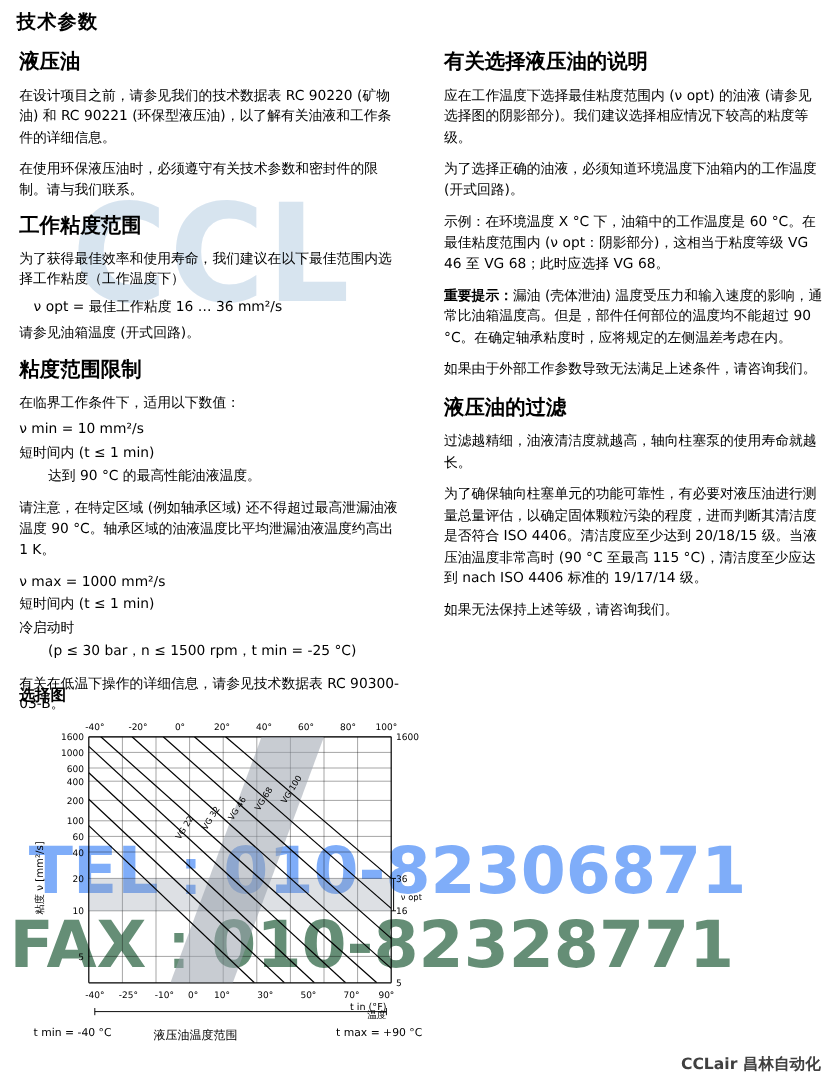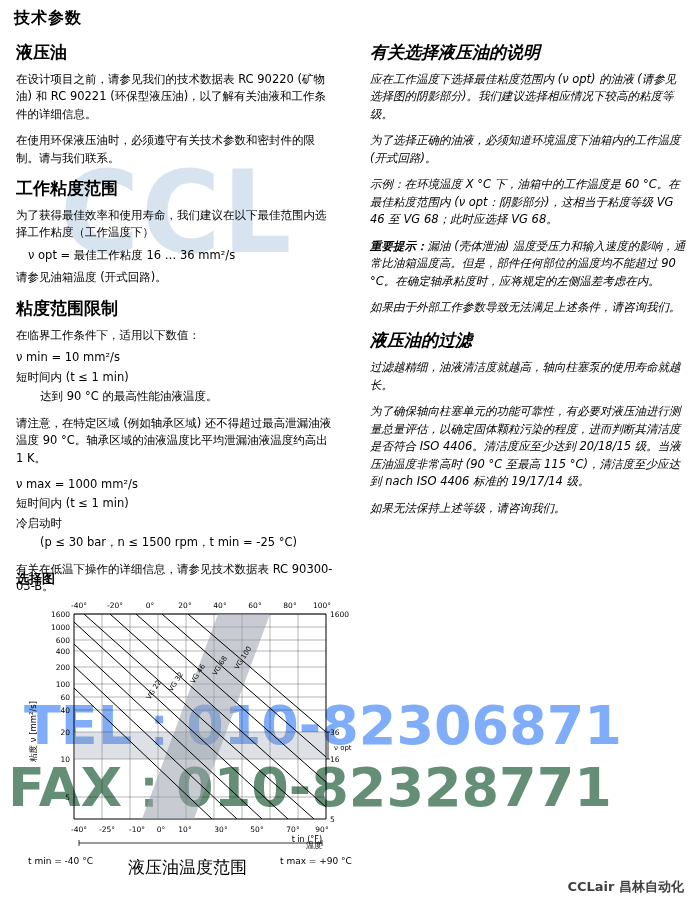--- a/index.html
+++ b/index.html
@@ -43,21 +43,21 @@
 
   
   .title{
     position:absolute;left:14px;top:8px;
     font-size:16px;font-weight:bold;letter-spacing:1px;
   }
 
   
   .col{position:absolute;top:40px;font-size:11.5px;line-height:1.52;}
   .col-left{left:16px;width:318px;}
-  .col-right{left:370px;width:316px;font-style:italic;}
+  .col-right{left:370px;width:316px;}
 
   h3.sec{
     font-size:17px;font-weight:bold;margin:0 0 5px 0;
   }
   h3.sec.sp{margin-top:12px;}
   p{margin:0 0 9px 0;}
   p.tight{margin-bottom:5px;}
   .ind{margin-left:12px;}
   .ind2{margin-left:24px;}
   b{font-weight:bold;}
@@ -260,18 +260,18 @@
       <g stroke="#000" stroke-width="0.8">
         <line x1="57" y1="248" x2="57" y2="254"></line>
         <line x1="300" y1="248" x2="300" y2="254"></line>
         <line x1="57" y1="251" x2="300" y2="251" stroke-dasharray="0"></line>
       </g>
     </svg>
   </div>
 
   <div class="chart-foot">
     <span style="position:absolute;left:6px;">t min = -40 °C</span>
-    <span style="position:absolute;left:106px;font-size:17px;">液压油温度范围</span>
+    <span style="position:absolute;left:106px;font-size:10px;">液压油温度范围</span>
     <span style="position:absolute;left:258px;">t max = +90 °C</span>
   </div>
 
   <div class="brand">CCLair 昌林自动化</div>
 </div>
 
 </body></html>

